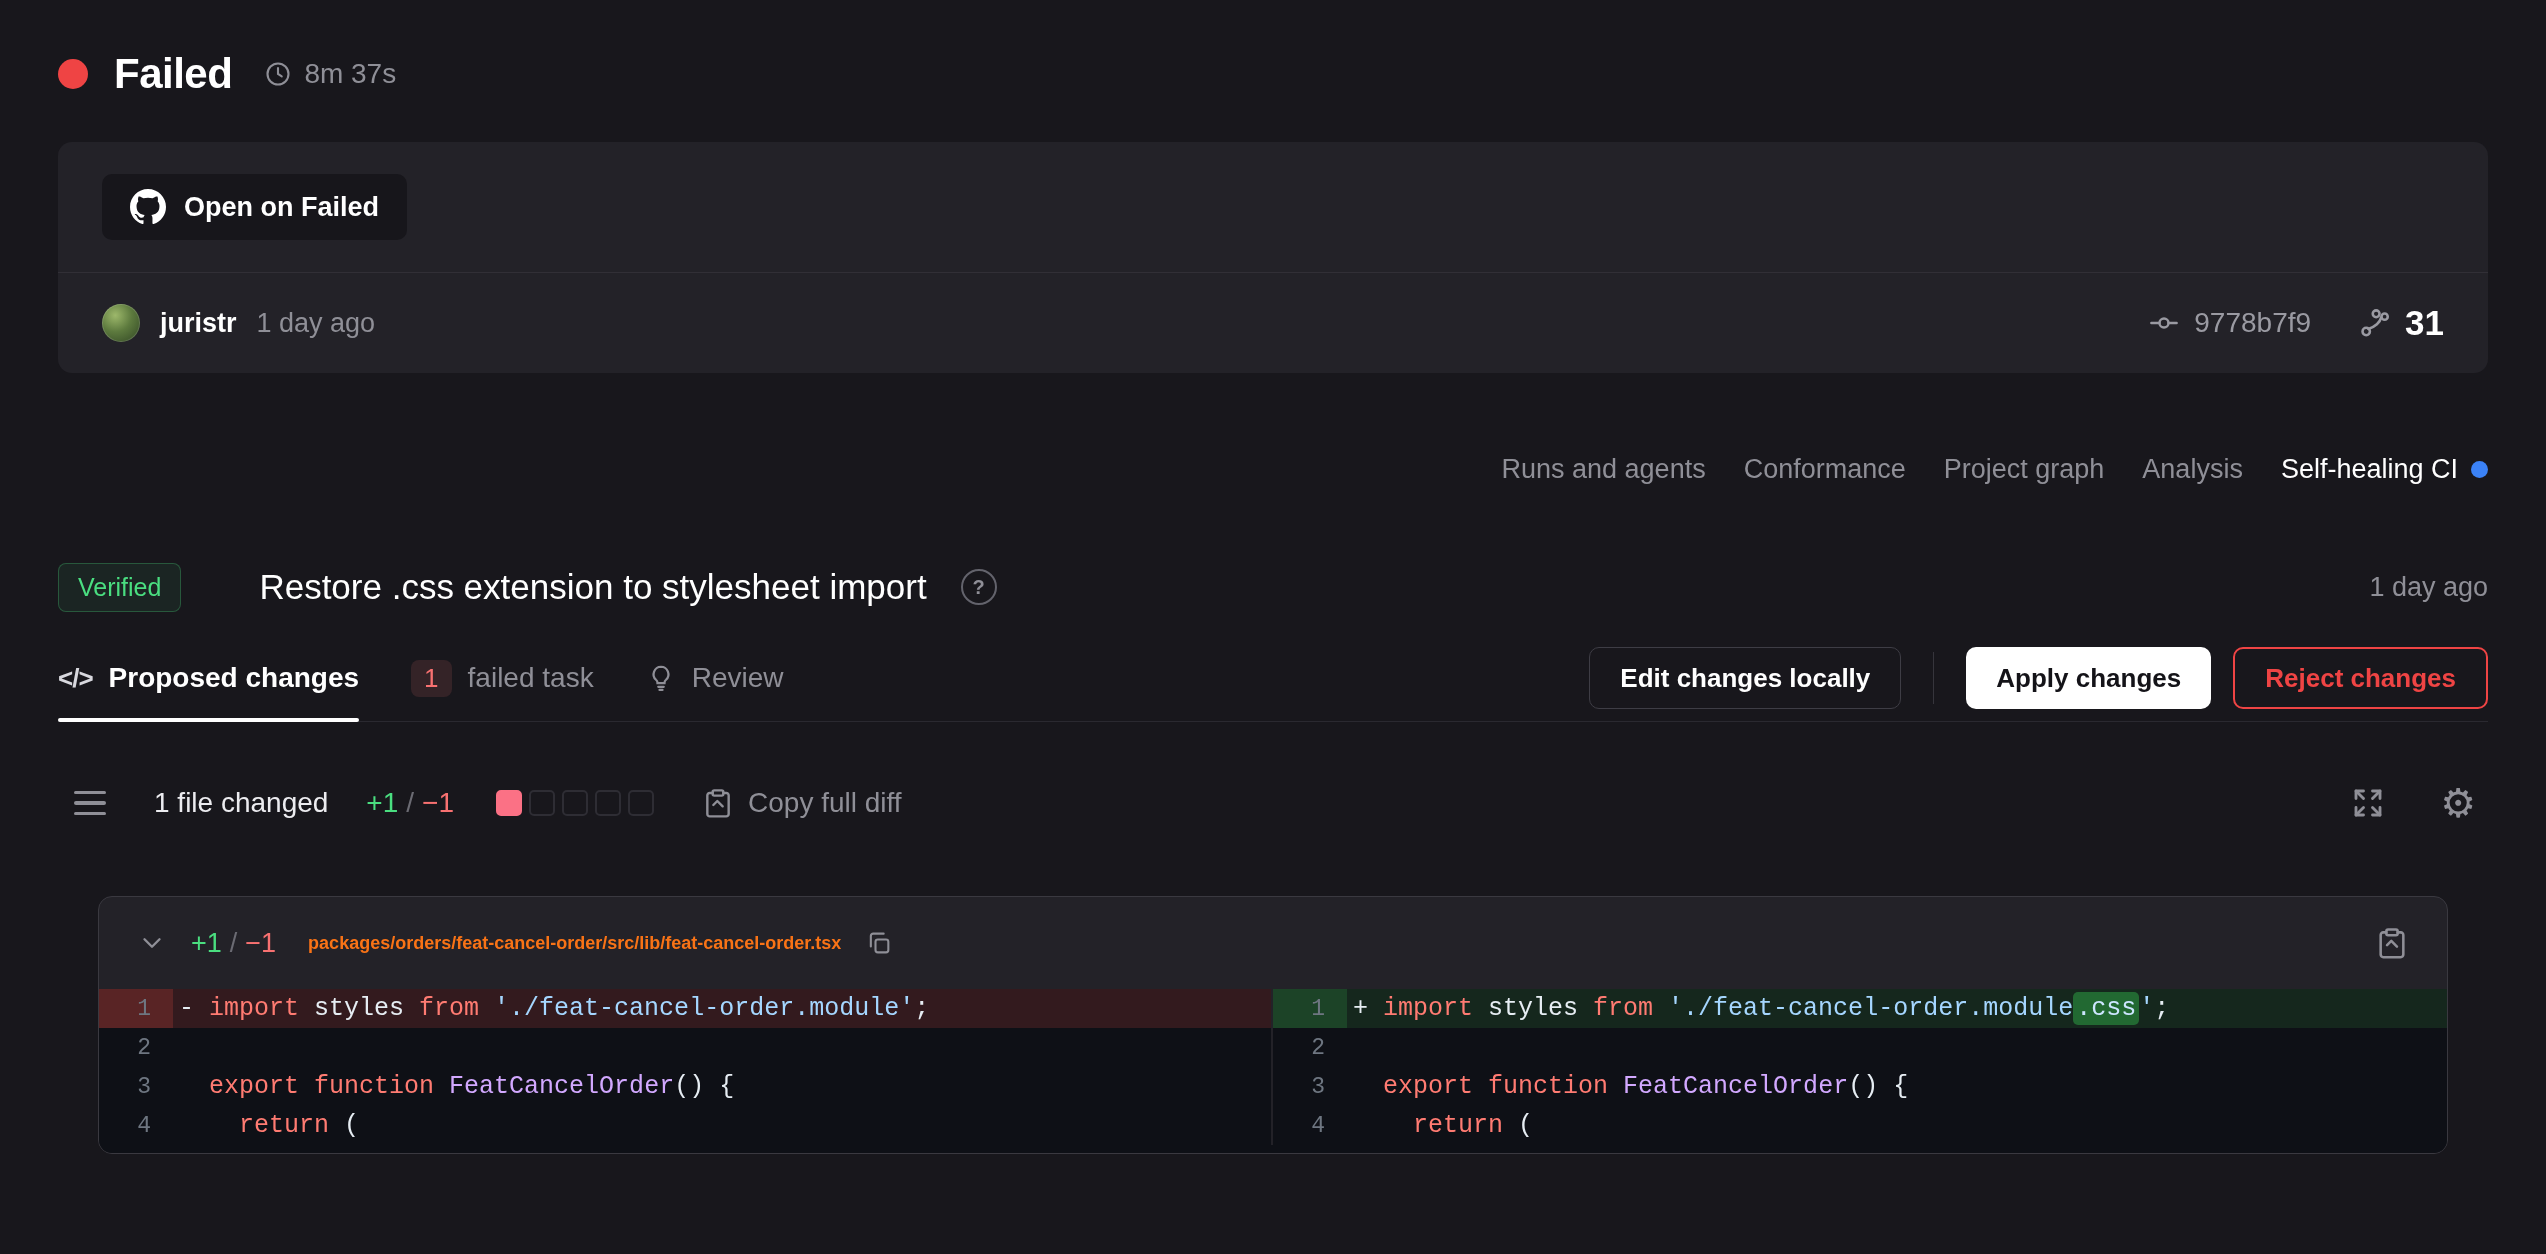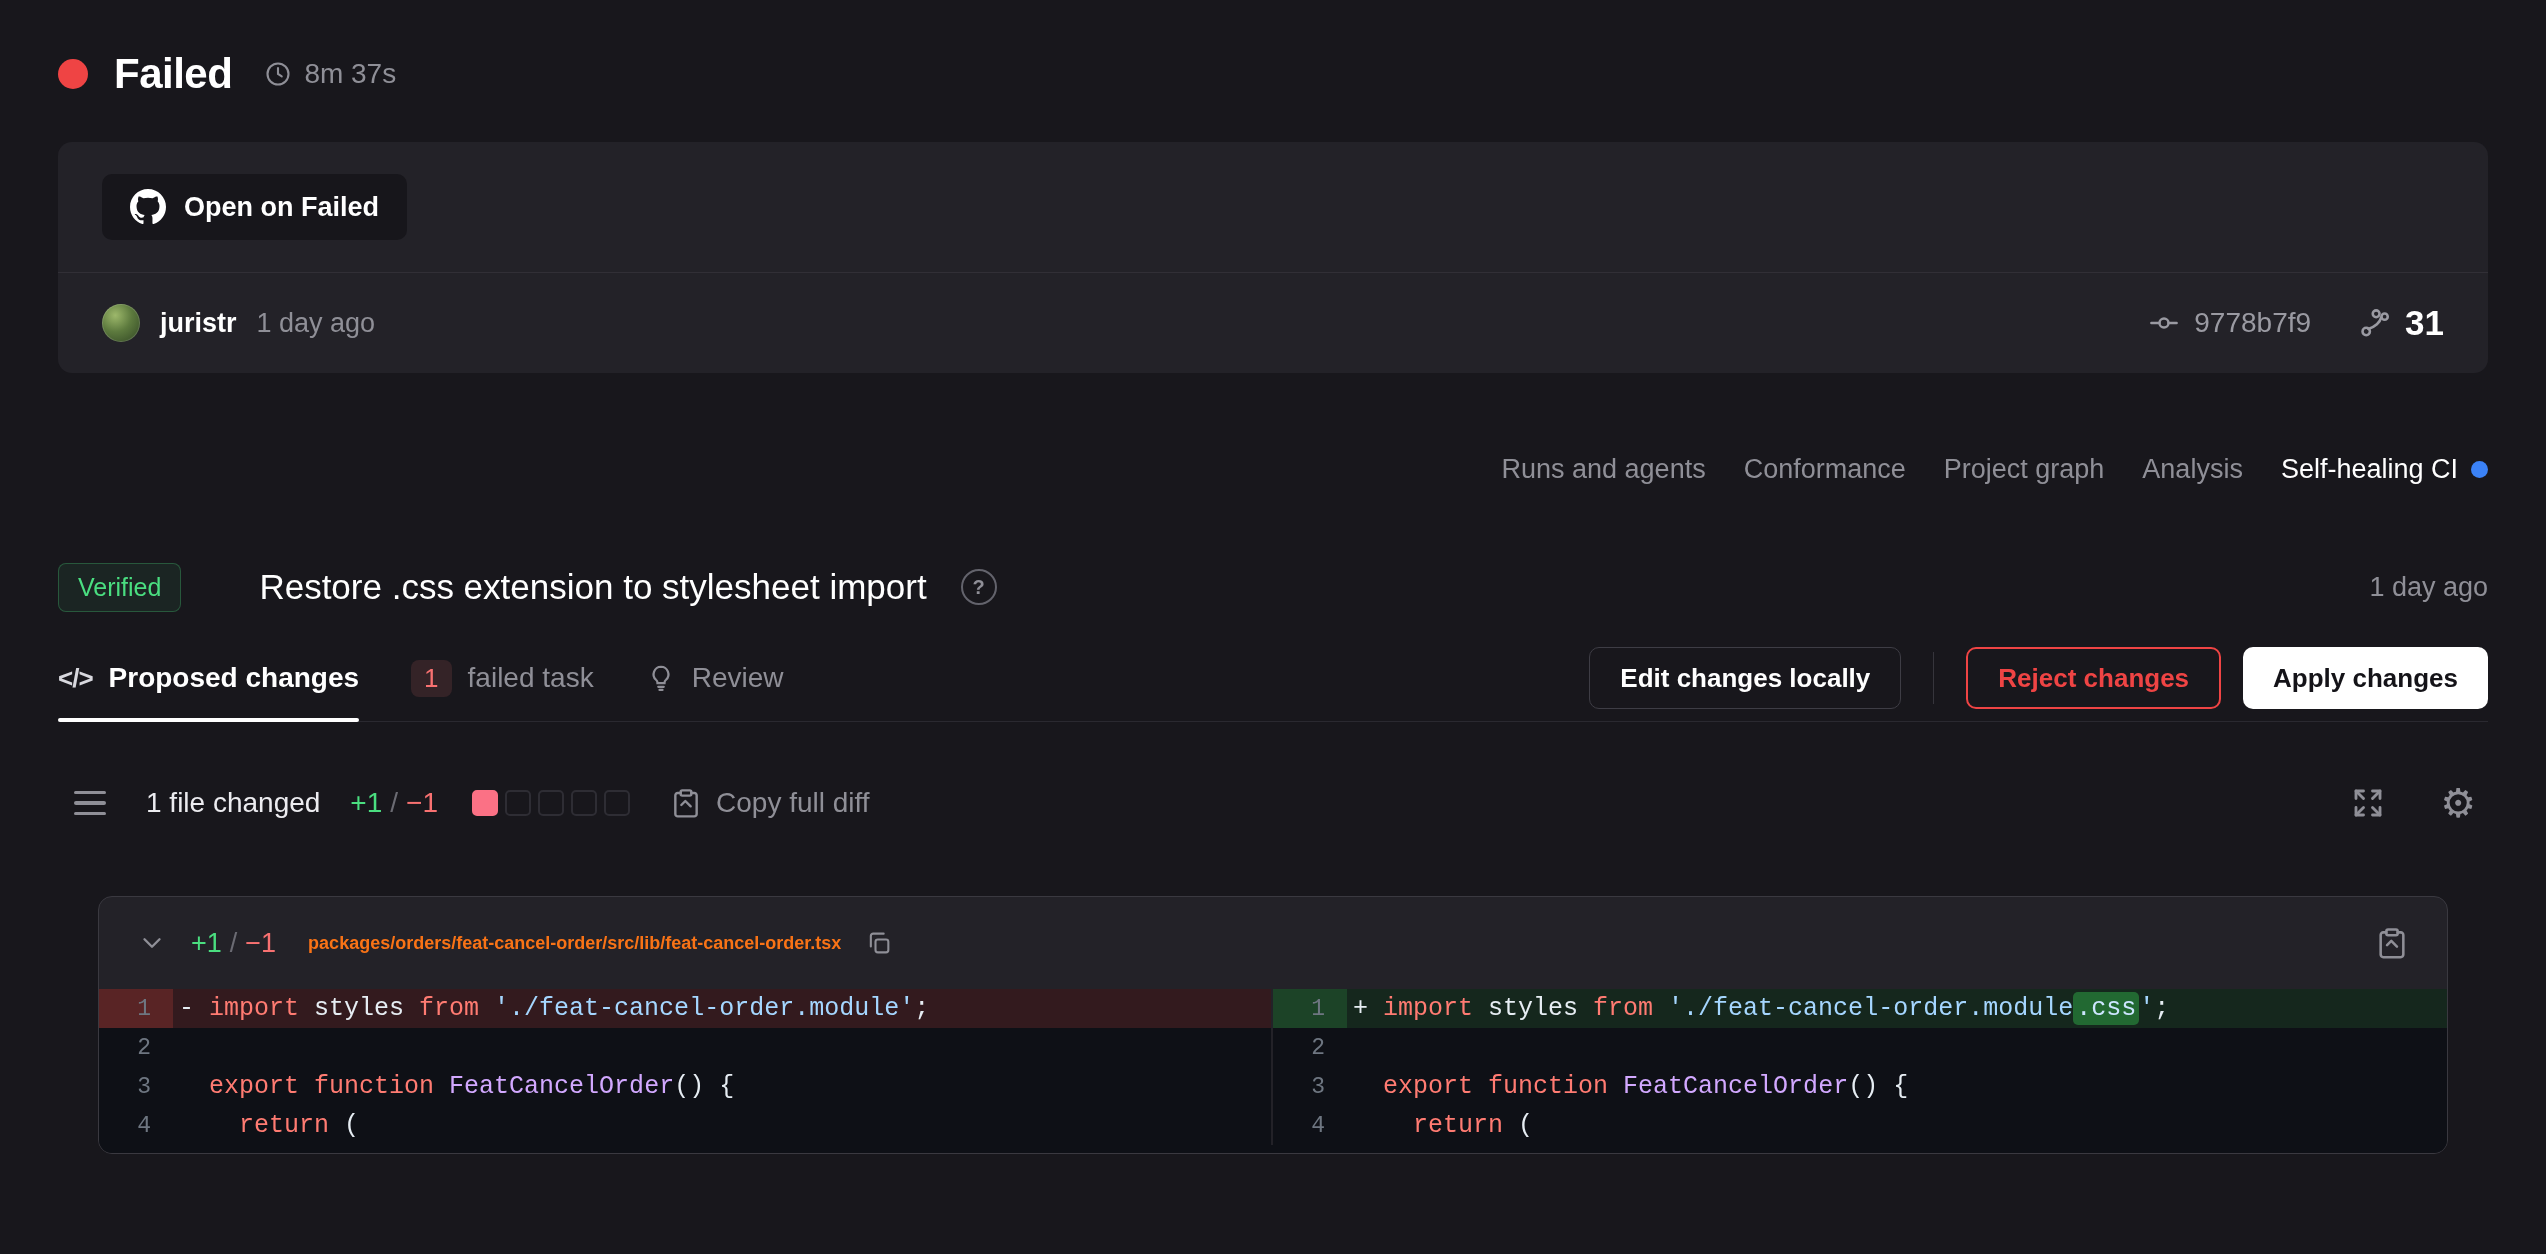--- a/index.html
+++ b/index.html
@@ -56,21 +56,21 @@
   .code-glyph{font-size:26px;letter-spacing:-1px;color:#d8d8de;}
   .fail-count{background:rgba(248,113,113,.13);color:#f87171;border-radius:8px;padding:3px 13px;font-size:26px;}
   .actions{margin-left:auto;display:flex;align-items:center;gap:22px;}
   .btn{height:62px;border-radius:10px;font-size:26px;font-weight:600;font-family:inherit;padding:0 30px;cursor:pointer;}
   .btn-edit{background:transparent;border:1px solid #3e3d45;color:#fff;}
   .divider-v{width:1px;height:52px;background:#36353c;margin:0 10px;}
   .btn-reject{background:transparent;border:2px solid #ef4444;color:#ef4444;}
   .btn-apply{background:#fff;border:none;color:#141318;font-weight:700;}
 
   
-  .diff-toolbar{display:flex;align-items:center;margin-top:46px;height:70px;gap:30px;padding-left:16px;}
+  .diff-toolbar{display:flex;align-items:center;margin-top:46px;height:70px;gap:38px;padding-left:16px;}
   .hamburger{display:flex;flex-direction:column;gap:7px;cursor:pointer;}
   .hamburger span{display:block;width:32px;height:3.5px;background:#8f8f97;border-radius:2px;}
   .files-changed{font-size:28px;color:#ececf0;margin-left:10px;}
   .stats{display:flex;align-items:center;gap:8px;font-size:28px;}
   .stat-add{color:#4ade80;}
   .stat-sep{color:#6b6b73;}
   .stat-del{color:#f87171;}
   .blocks{display:flex;gap:7px;margin-left:4px;}
   .block{width:22px;height:22px;border-radius:5px;border:2px solid #2e2d34;}
   .block.filled{background:#fb7185;border-color:#fb7185;}
@@ -196,22 +196,22 @@
               <path d="M12 3a6 6 0 0 0-4 10.4c.7.6 1.2 1.6 1.2 2.6h5.6c0-1 .5-2 1.2-2.6A6 6 0 0 0 12 3z"></path>
               <path d="M9.8 19h4.4M10.8 21.5h2.4"></path>
             </svg>
         </span>
         <span>Review</span>
       </div>
     </div>
     <div class="actions">
       <button class="btn btn-edit">Edit changes locally</button>
       <div class="divider-v"></div>
+      <button class="btn btn-apply">Apply changes</button>
       <button class="btn btn-reject">Reject changes</button>
-      <button class="btn btn-apply">Apply changes</button>
     </div>
   </div>
 
   <div class="diff-toolbar">
     <div class="hamburger">
         <span></span>
         <span></span>
         <span></span>
       </div>
     <span class="files-changed">1 file changed</span>

